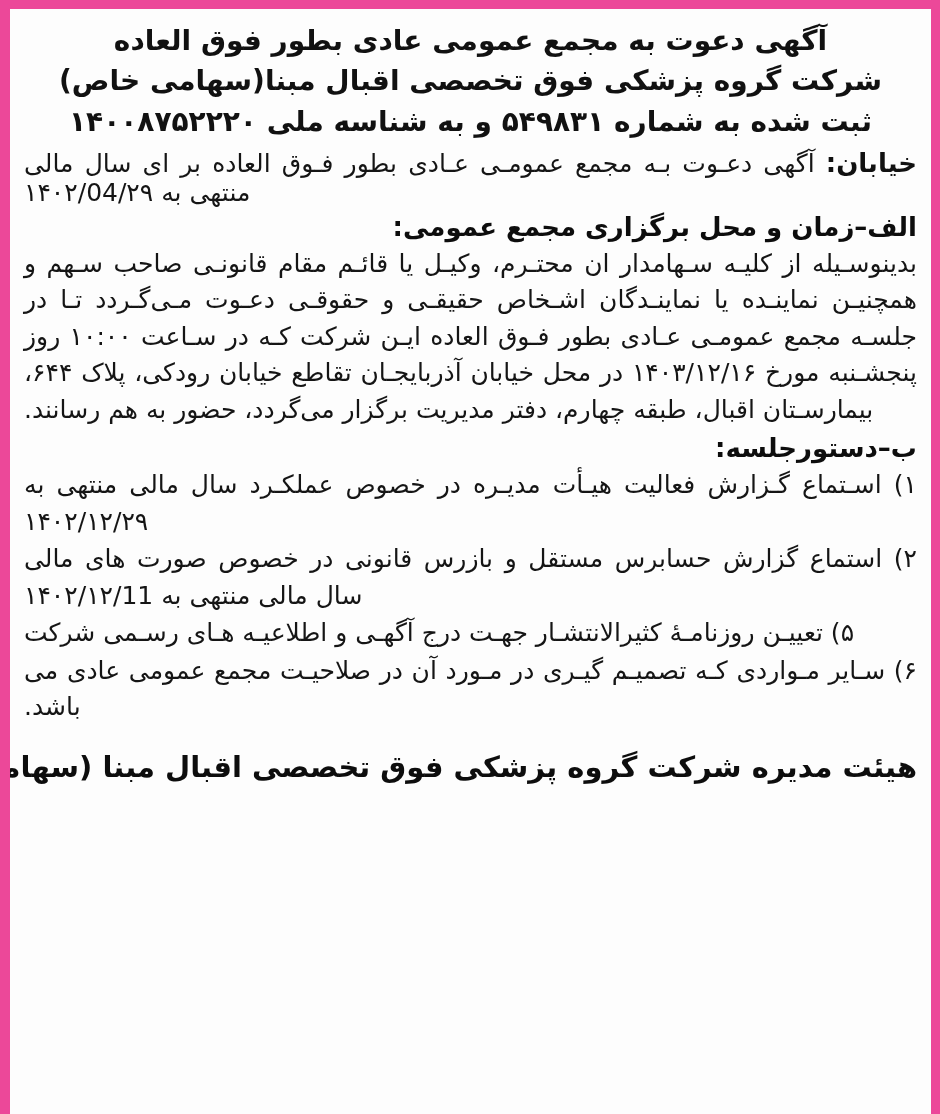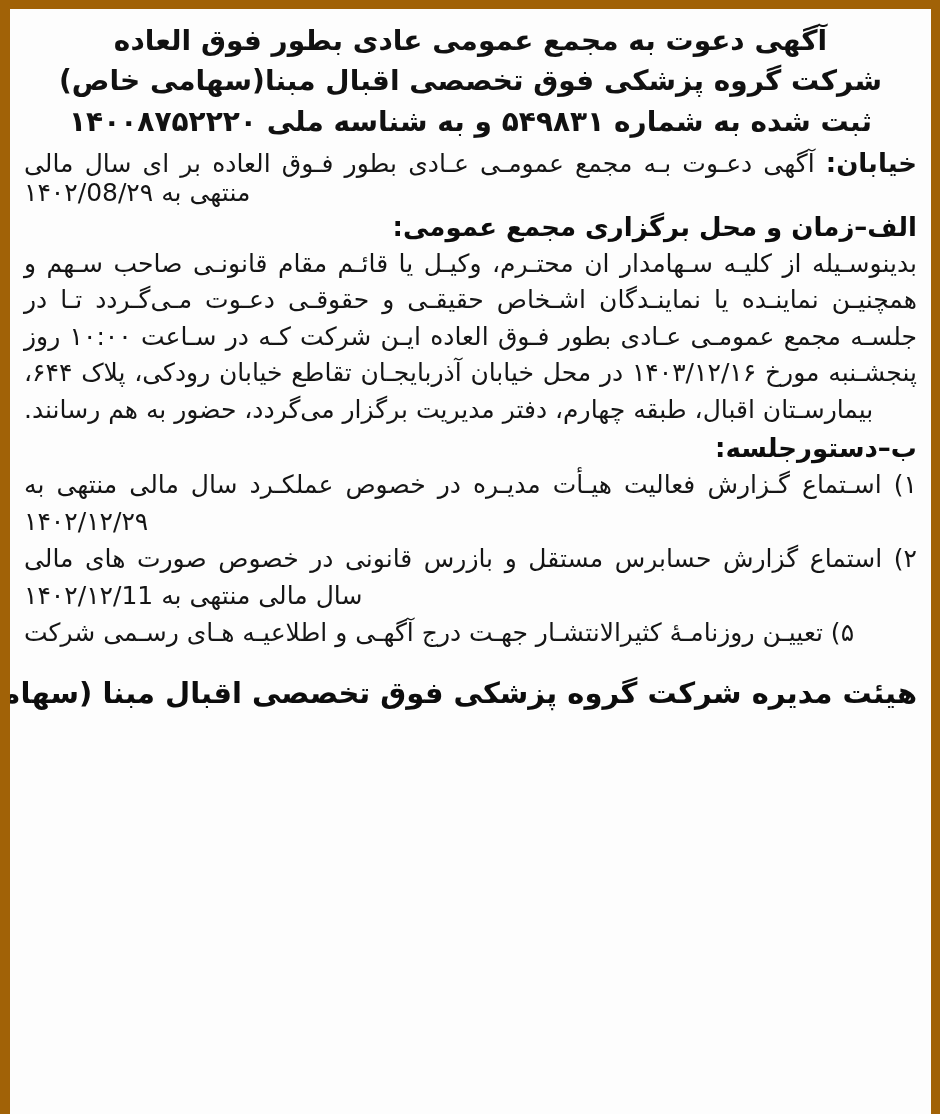--- a/index.html
+++ b/index.html
@@ -12,21 +12,21 @@
     width: 940px;
     height: 1114px;
     overflow: hidden;
     font-family: "DejaVu Sans", "Liberation Sans", sans-serif;
   }
 
   #notice-page {
     position: relative;
     width: 940px;
     height: 1114px;
-    background: #a16207;
+    background: #ec4899;
     box-sizing: border-box;
   }
 
   
   #paper {
     position: absolute;
     left: 10px;
     top: 9px;
     right: 9px;
     bottom: 0;
@@ -109,27 +109,28 @@
 <div id="notice-page">
   <div id="paper">
 
     <div class="title-block">
       <div class="title-line l1">آگهی دعوت به مجمع عمومی عادی بطور فوق العاده</div>
       <div class="title-line l2">شرکت گروه پزشکی فوق تخصصی اقبال مبنا(سهامی خاص)</div>
       <div class="title-line l3">ثبت شده به شماره ۵۴۹۸۳۱ و به شناسه ملی ۱۴۰۰۸۷۵۲۲۲۰</div>
     </div>
 
     <div class="subject-block">
-      <span class="subject-label">خیابان:</span><span class="subject-text"> آگهی دعـوت بـه مجمع عمومـی عـادی بطور فـوق العاده بر ای سال مالی منتهی به ۱۴۰۲/08/۲۹</span>
+      <span class="subject-label">خیابان:</span><span class="subject-text"> آگهی دعـوت بـه مجمع عمومـی عـادی بطور فـوق العاده بر ای سال مالی منتهی به ۱۴۰۲/04/۲۹</span>
     </div>
 
     <div class="section-head">الف–زمان و محل برگزاری مجمع عمومی:</div>
     <p class="para">بدینوسـیله از کلیـه سـهامدار ان محتـرم، وکیـل یا قائـم مقام قانونـی صاحب سـهم و همچنیـن نماینـده یا نماینـدگان اشـخاص حقیقـی و حقوقـی دعـوت مـی‌گـردد تـا در جلسـه مجمع عمومـی عـادی بطور فـوق العاده ایـن شرکت کـه در سـاعت ۱۰:۰۰ روز پنجشـنبه مورخ ۱۴۰۳/۱۲/۱۶ در محل خیابان آذربایجـان تقاطع خیابان رودکی، پلاک ۶۴۴، بیمارسـتان اقبال، طبقه چهارم، دفتر مدیریت برگزار می‌گردد، حضور به هم رسانند.</p>
 
     <div class="section-head">ب–دستورجلسه:</div>
     <p class="agenda-item">۱) اسـتماع گـزارش فعالیت هیـأت مدیـره در خصوص عملکـرد سال مالی منتهی به ۱۴۰۲/۱۲/۲۹</p>
     <p class="agenda-item">۲) استماع گزارش حسابرس مستقل و بازرس قانونی در خصوص صورت های مالی سال مالی منتهی به ۱۴۰۲/۱۲/11</p>
     <p class="agenda-item">۵) تعییـن روزنامـهٔ کثیرالانتشـار جهـت درج آگهـی و اطلاعیـه هـای رسـمی شرکت</p>
+    <p class="agenda-item">۶) سـایر مـواردی کـه تصمیـم گیـری در مـورد آن در صلاحیـت مجمع عمومی عادی می باشد.</p>
 
     <div class="footer-sign">هیئت مدیره شرکت گروه پزشکی فوق تخصصی اقبال مبنا (سهامی خاص)</div>
 
   </div>
 </div>
 
 </body></html>

